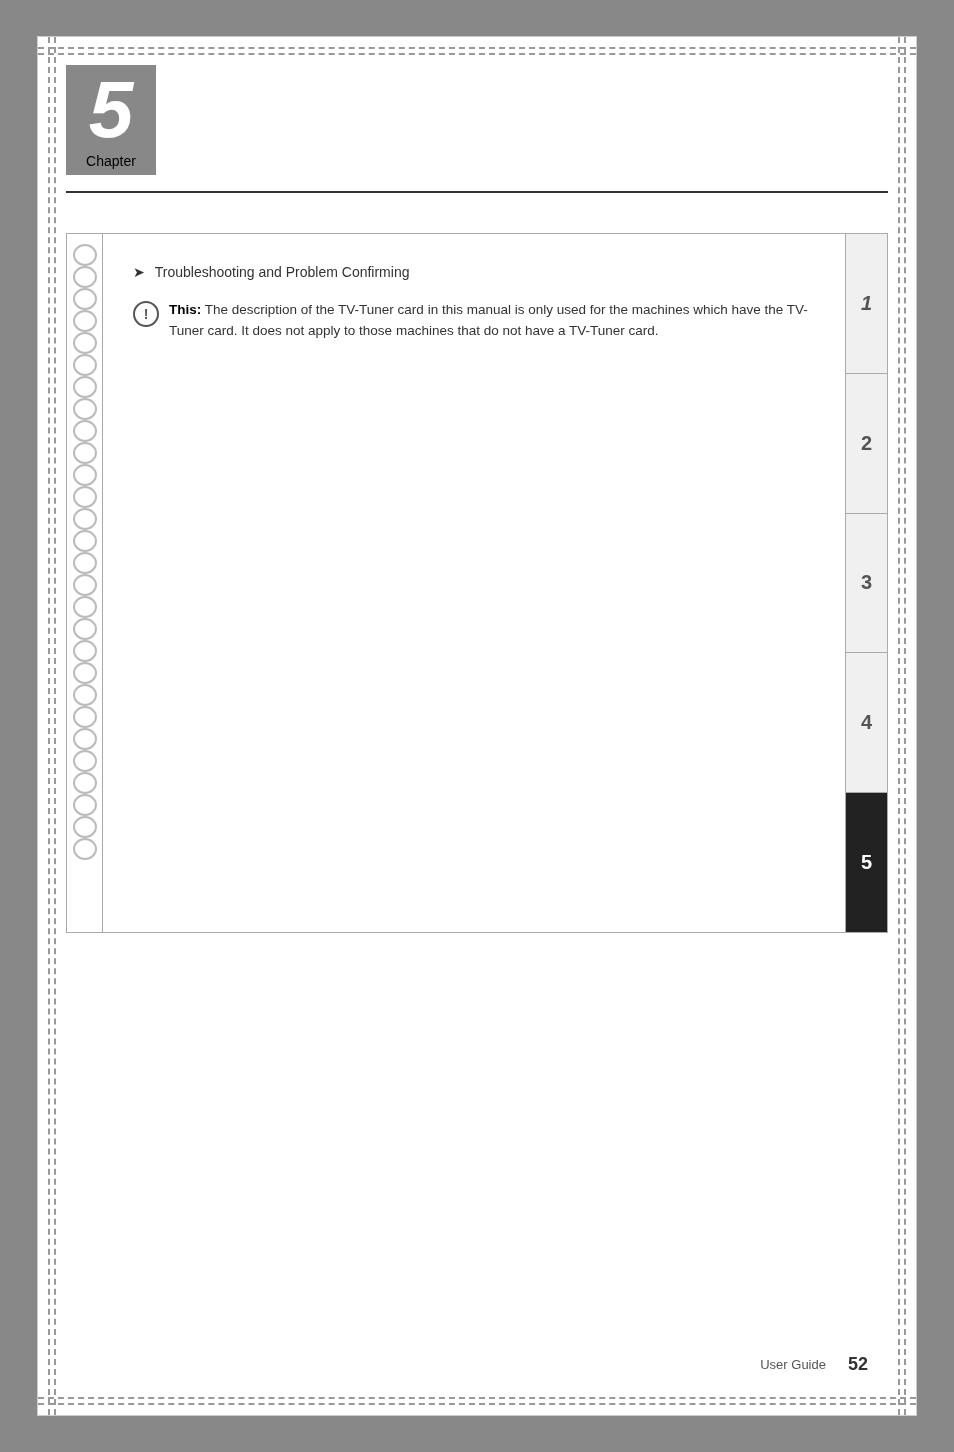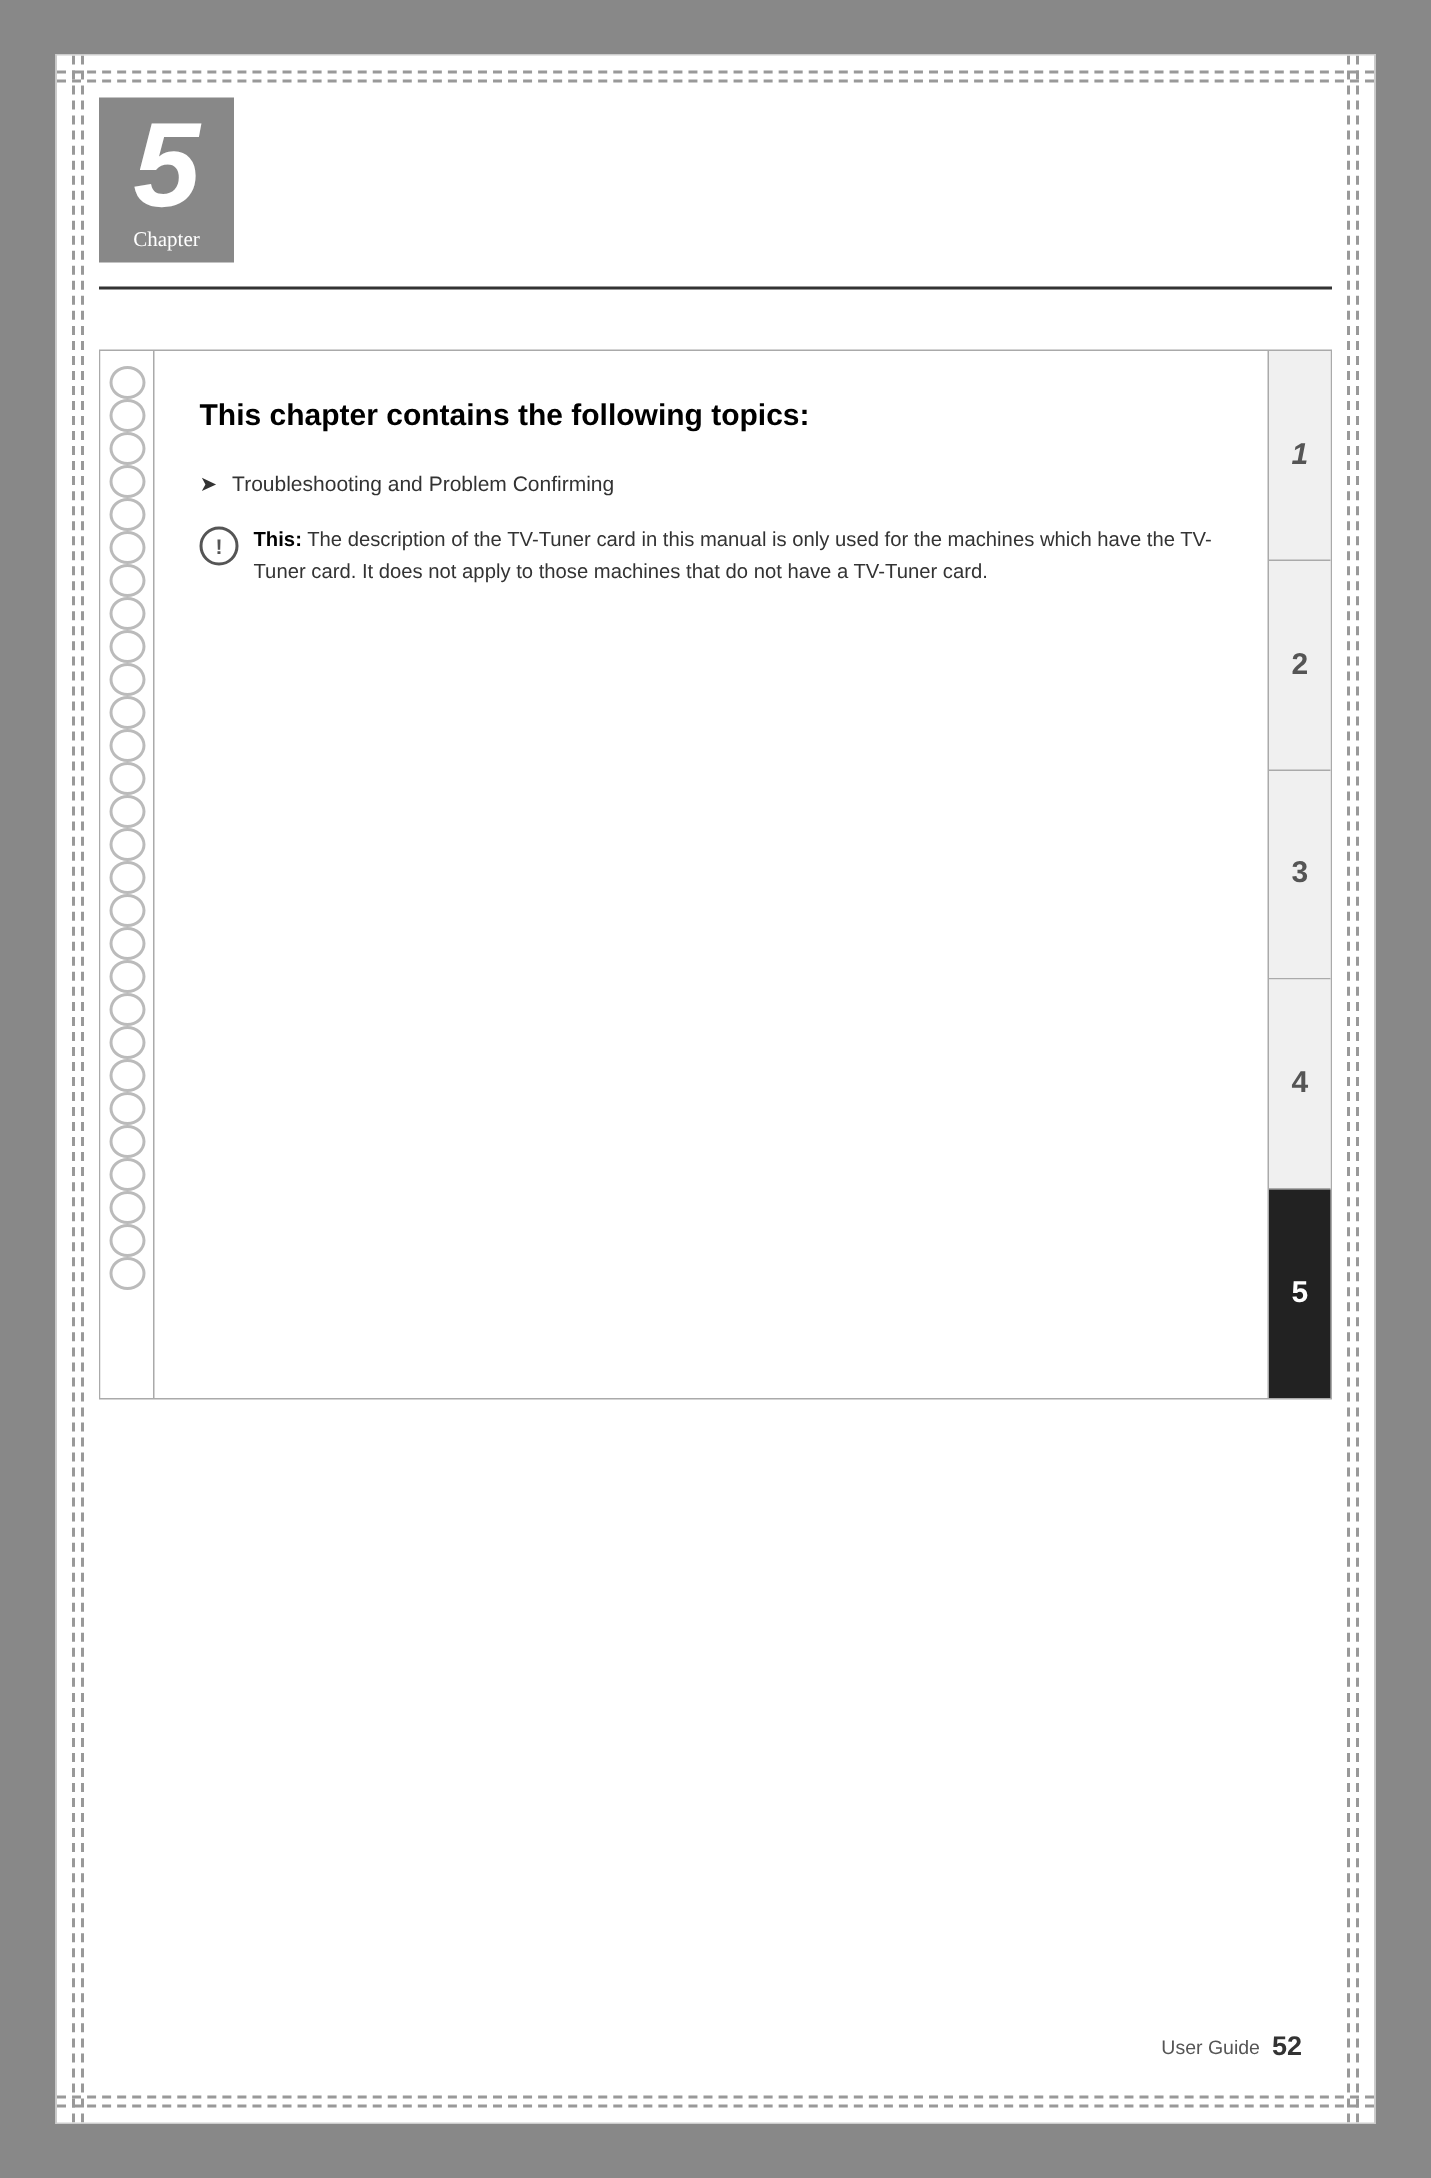--- a/index.html
+++ b/index.html
@@ -99,24 +99,23 @@
     .chapter-big-number {
       font-size: 80px;
       font-weight: bold;
       color: #fff;
       line-height: 1;
       font-style: italic;
     }
 
     .chapter-label {
       font-size: 14px;
-      color: #ffffff;
+      color: #000000;
       position: absolute;
       bottom: 6px;
-      font-family: Liberation Serif, serif;
     }
 
     .chapter-title {
       font-size: 28px;
       font-weight: bold;
       color: #000;
       line-height: 1.25;
     }
 
     
@@ -249,21 +248,21 @@
 
     
     .footer {
       position: absolute;
       bottom: 12px;
       right: 20px;
       font-size: 13px;
       color: #555;
       display: flex;
       align-items: center;
-      gap: 8px;
+      gap: 22px;
     }
 
     .footer-page {
       font-size: 18px;
       font-weight: bold;
       color: #333;
     }
   </style>
 </head>
 <body>
@@ -311,21 +310,20 @@
         <div class="spiral-coil"></div>
         <div class="spiral-coil"></div>
         <div class="spiral-coil"></div>
         <div class="spiral-coil"></div>
         <div class="spiral-coil"></div>
         <div class="spiral-coil"></div>
       </div>
 
       <div class="notebook-inner">
 
-        <div class="toc-heading">This chapter contains the following topics:</div>
 
         <div class="toc-item">
           <span class="toc-arrow">➤</span>
           <span>Troubleshooting and Problem Confirming</span>
         </div>
 
         <div class="note-block">
           <div class="note-icon">!</div>
           <div class="note-text">
             <strong>This:</strong>

